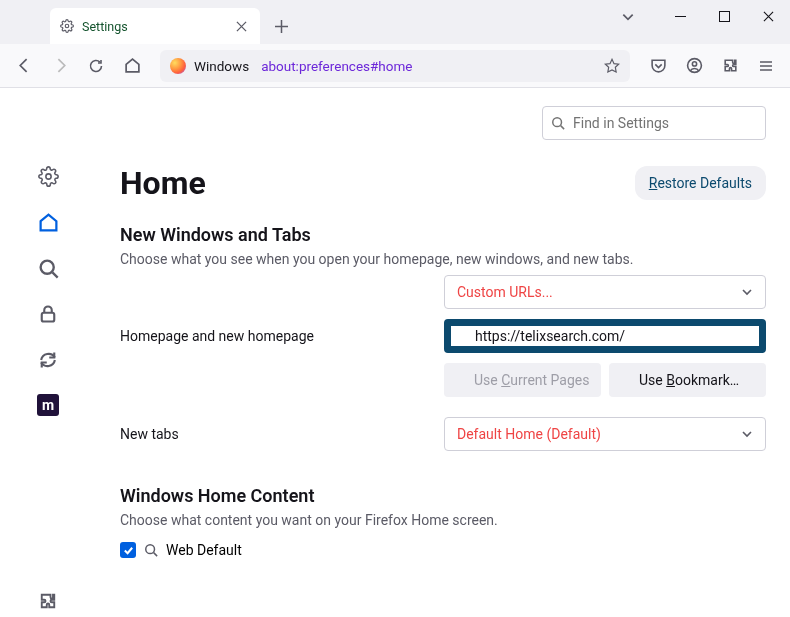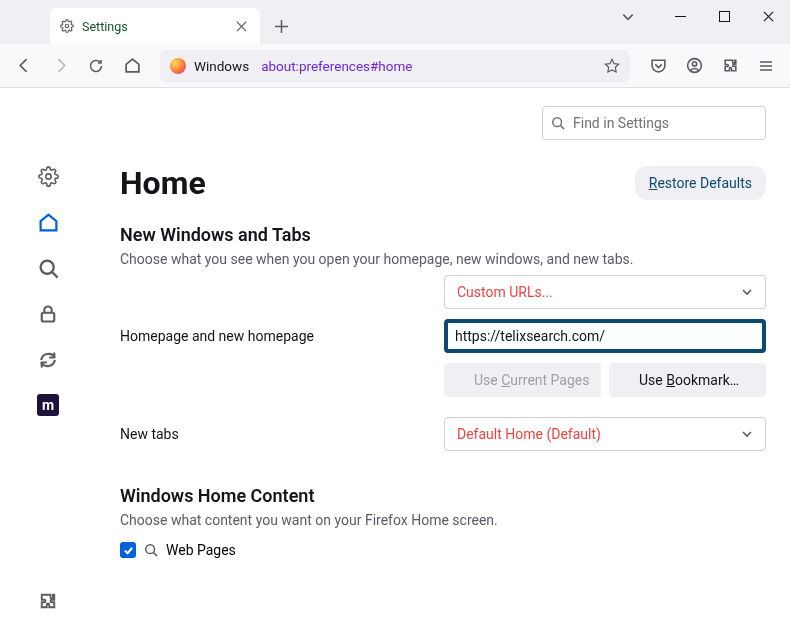--- a/index.html
+++ b/index.html
@@ -42,21 +42,21 @@
   .restore-btn { margin-left: auto; background: #f0f0f4; border: none; height: 34px; padding: 9px 14px; border-radius: 12px; font-size: 14px; cursor: pointer; color:#0c4a6e;}
   .restore-btn .u { text-decoration: underline; }
 
   h2 { font-size: 18px; font-weight: 600; color: #15141a; margin-bottom: 6px; }
   .desc { font-size: 14px; color: #5b5b66; margin-bottom: 8px; }
 
   .form-row { display: flex; align-items: center; margin-bottom: 10px; }
   .form-label { width: 324px; font-size: 14px; color: #15141a; }
   .select { flex: 1; height: 34px; border: 1px solid #cfcfd8; border-radius: 4px; display: flex; align-items: center; padding: 0 12px; font-size: 14px; color: #ef4444; cursor: pointer; position: relative; background:#fff;}
   .select .chev { margin-left: auto; color: #5b5b66; }
-  .text-input { flex: 1; height: 34px; border: 4px solid #0c4a6e; border-radius: 4px; padding: 0 7px; font-size: 14px; color: #15141a; }
+  .text-input { flex: 1; height: 34px; border: 7px solid #0c4a6e; border-radius: 4px; padding: 0 24px; font-size: 14px; color: #15141a; }
 
   .btn-row { display: flex; justify-content: flex-end; gap: 8px; margin-bottom: 20px; margin-left: 324px;}
   .btn { flex:1; height: 34px; border: none; background: #f0f0f4; border-radius: 4px; padding: 0 30px; font-size: 14px; cursor: pointer; color:#15141a; white-space:nowrap; overflow:hidden;}
   .btn.disabled { color: #9e9ea7; cursor: default; }
   .btn .u { text-decoration: underline; }
 
   .section2 { margin-top: 34px; }
   .check-row { display: flex; align-items: center; gap: 8px; font-size: 14px; margin-top: 14px;}
   .checkbox { width: 16px; height: 16px; background: #0060df; border-radius: 3px; display: flex; align-items: center; justify-content: center; color: #fff; cursor:pointer;}
 
@@ -268,17 +268,17 @@
       <div class="check-row">
         <div class="checkbox">
             <svg width="11" height="11" viewBox="0 0 12 12" fill="none" stroke="white" stroke-width="2.2">
               <path d="M2 6 L5 9 L10 3"></path>
             </svg>
           </div>
         <svg width="14" height="14" viewBox="0 0 16 16" fill="none" stroke="#5b5b66" stroke-width="1.7">
             <circle cx="7" cy="7" r="5"></circle>
             <path d="M11 11 L15 15"></path>
           </svg>
-        <span>Web Pages</span>
+        <span>Web Default</span>
       </div>
     </div>
   </div>
 </div>
 
 </body></html>

